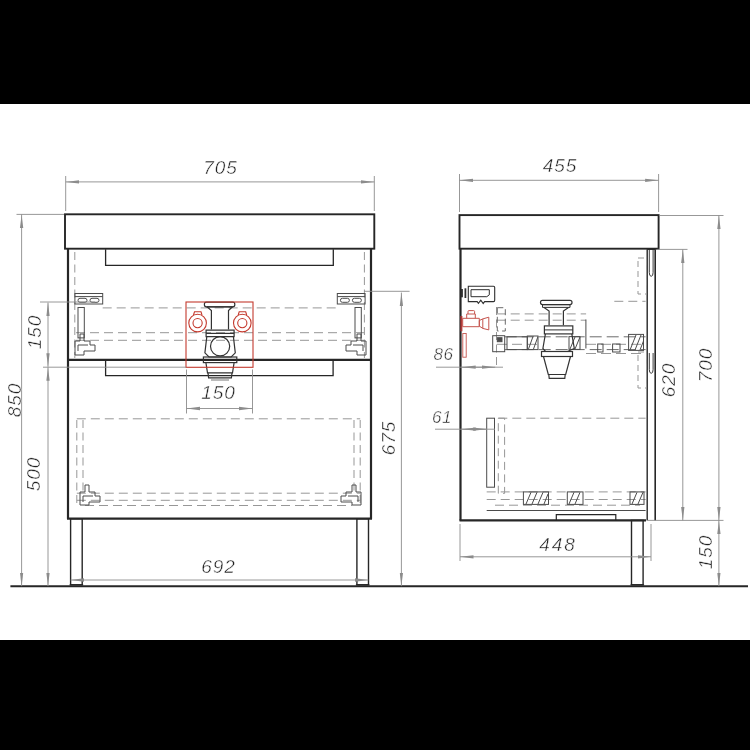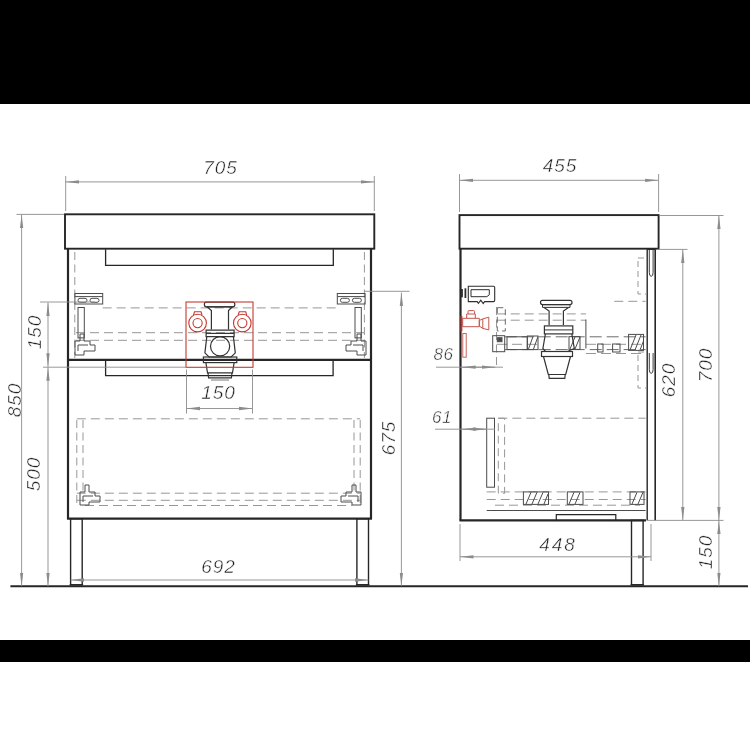--- a/index.html
+++ b/index.html
@@ -1,16 +1,16 @@
 <!DOCTYPE html>
 <html><head>
 <meta charset="utf-8">
 <style>
   html,body{margin:0;padding:0;background:#fff;}
-  #stage{position:relative;width:750px;height:662px;overflow:hidden;background:#ffffff;}
+  #stage{position:relative;width:750px;height:750px;overflow:hidden;background:#ffffff;}
   svg{display:block;}
   text{font-family:"Liberation Sans", sans-serif;font-style:italic;fill:#1f1f1f;stroke:#ffffff;stroke-width:0.45px;}
 </style>
 </head>
 <body>
 <div id="stage">
 <svg width="750" height="750" viewBox="0 0 750 750">
 <defs>
 <marker id="ar" markerUnits="userSpaceOnUse" markerWidth="14.5" markerHeight="6" refX="13.5" refY="3" orient="auto-start-reverse">
   <path d="M13.5,3 L0,1.35 L0,4.65 Z" fill="#8c8c8c"></path>

